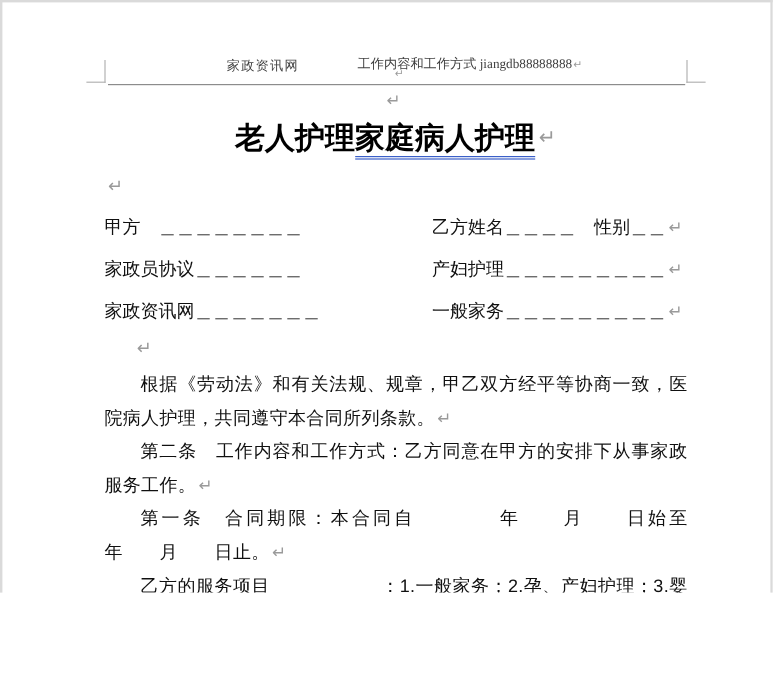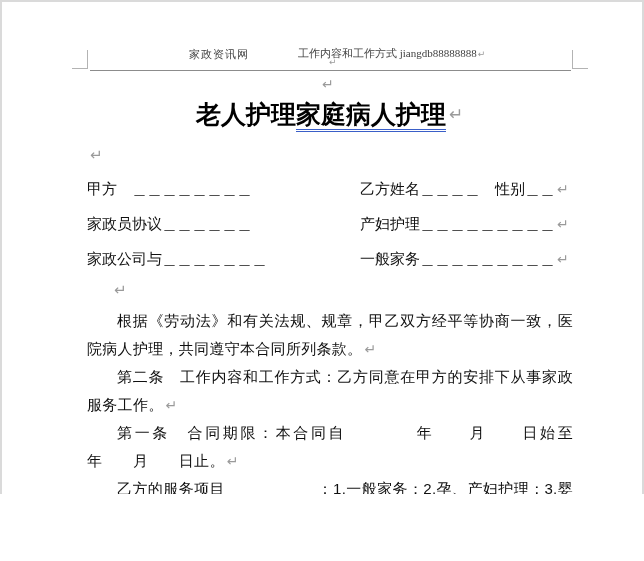--- a/index.html
+++ b/index.html
@@ -74,21 +74,21 @@
   <h1 class="title"><span>老人护理</span><span class="u-blue">家庭病人护理</span><span class="pilcrow">↵</span></h1>
 
   <div class="fields">
     <div class="row">
       <span class="lcol">甲方　＿＿＿＿＿＿＿＿</span><span>乙方姓名＿＿＿＿　性别＿＿</span><span class="pilcrow">↵</span>
     </div>
     <div class="row">
       <span class="lcol">家政员协议＿＿＿＿＿＿</span><span>产妇护理＿＿＿＿＿＿＿＿＿</span><span class="pilcrow">↵</span>
     </div>
     <div class="row">
-      <span class="lcol">家政公司与＿＿＿＿＿＿＿</span><span>一般家务＿＿＿＿＿＿＿＿＿</span><span class="pilcrow">↵</span>
+      <span class="lcol">家政资讯网＿＿＿＿＿＿＿</span><span>一般家务＿＿＿＿＿＿＿＿＿</span><span class="pilcrow">↵</span>
     </div>
   </div>
 
   <div class="paras">
     <p class="para"><span>根据《劳动法》和有关法规、规章，甲乙双方经平等协商一致，医院病人护理，共同遵守本合同所列条款。</span><span class="pilcrow">↵</span></p>
     <p class="para"><span>第二条　工作内容和工作方式：乙方同意在甲方的安排下从事家政服务工作。</span><span class="pilcrow">↵</span></p>
     <p class="para"><span>第一条　合同期限：本合同自　　　　年　　月　　日始至　　　年　　月　　日止。</span><span class="pilcrow">↵</span></p>
     <p class="para"><span>乙方的服务项目＿＿＿＿＿＿：1.一般家务；2.孕、产妇护理；3.婴幼儿护理；4.老人护理；5.家庭病人护理；6.医院病人护理；7.宠物养护；8.其他＿＿.</span></p>
 
   </div>

